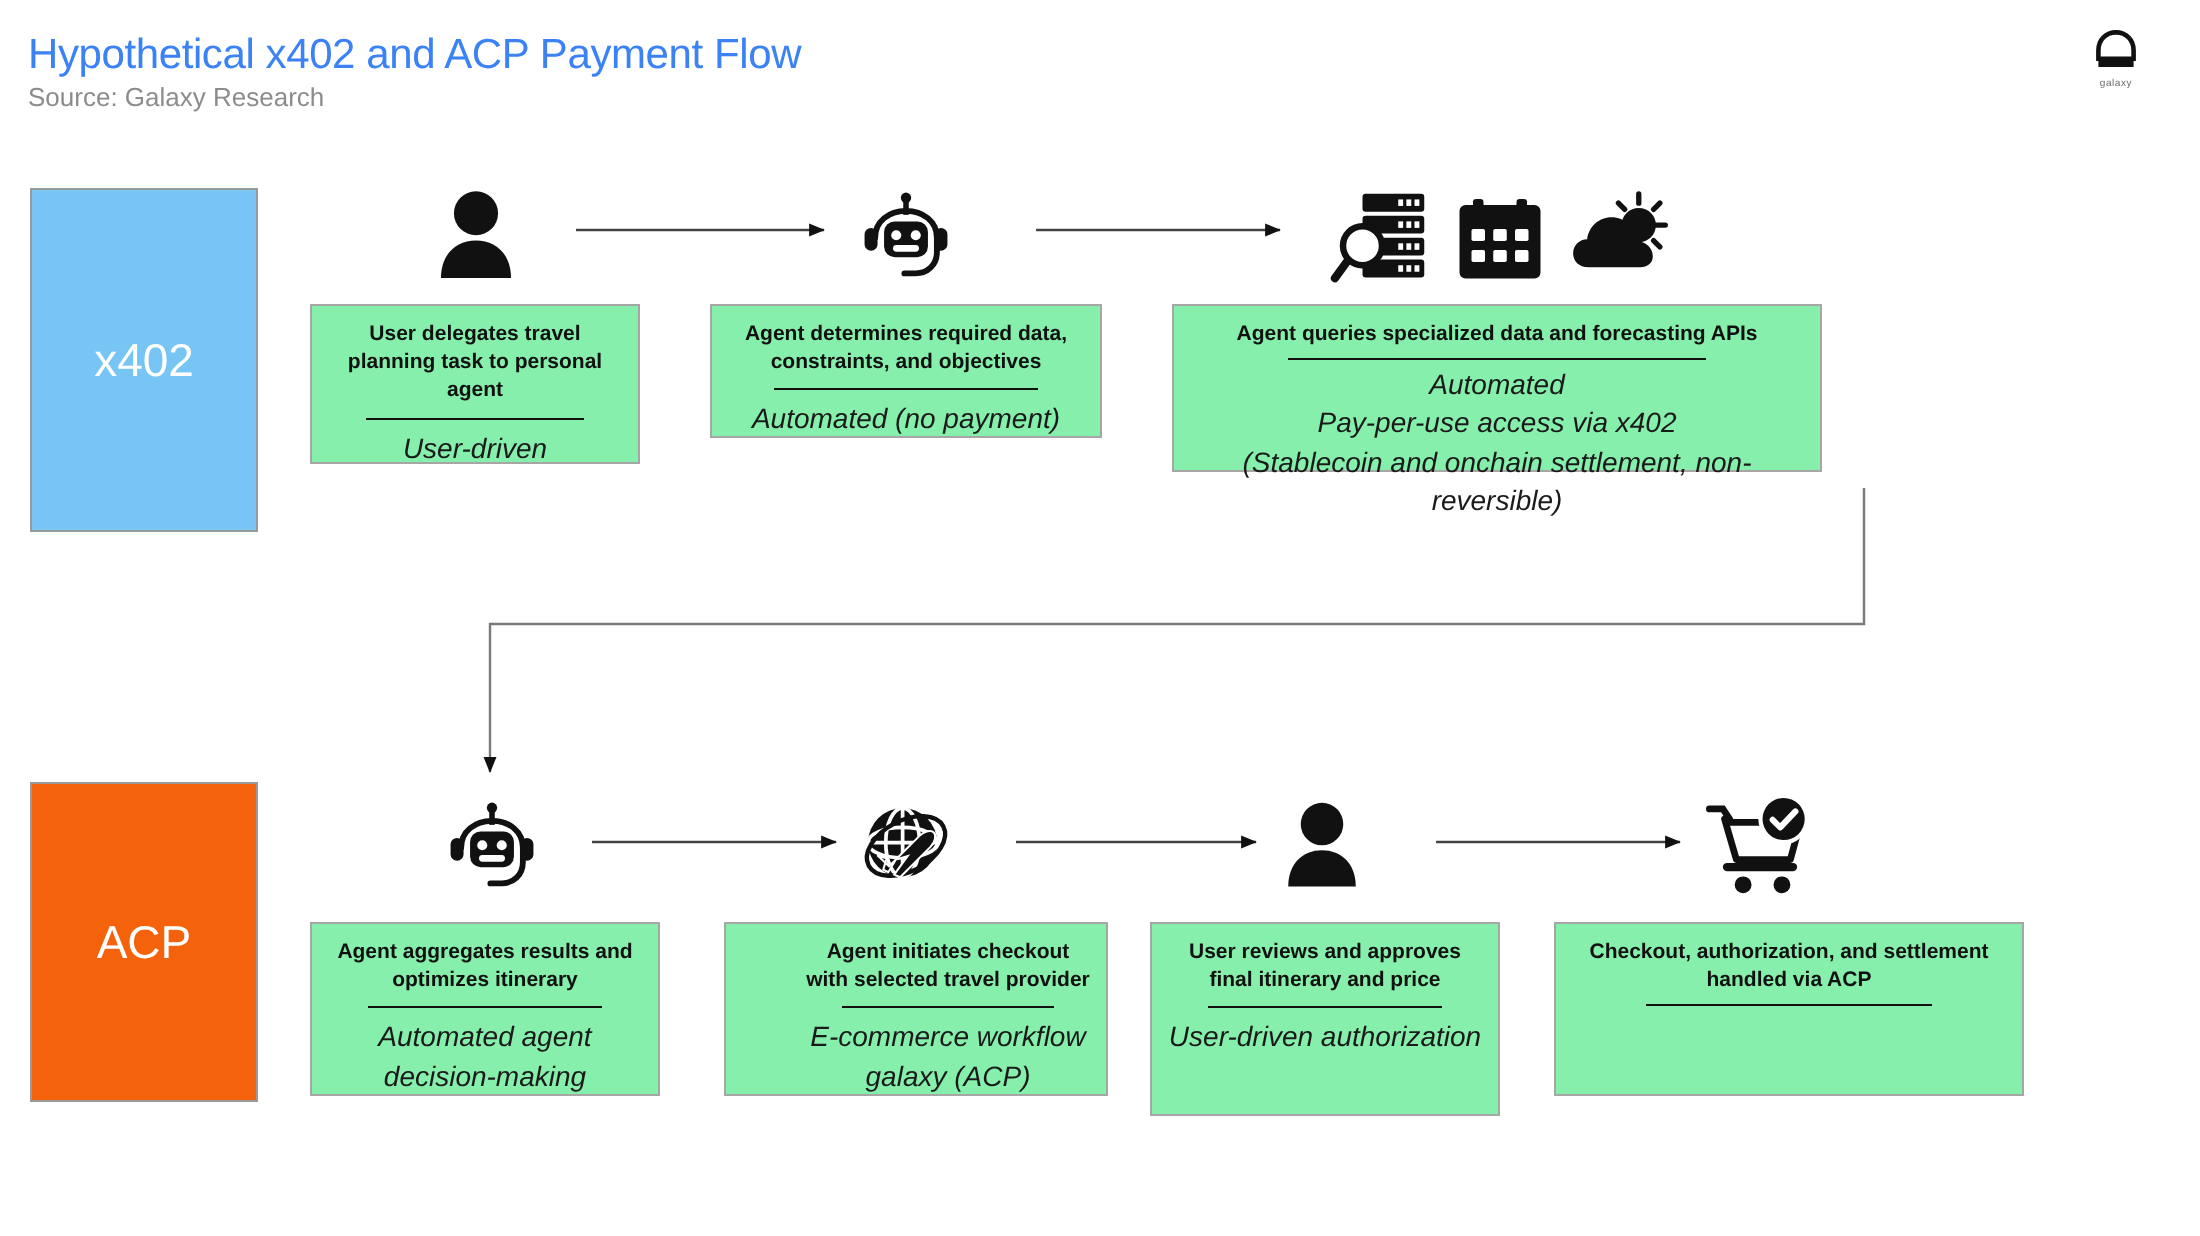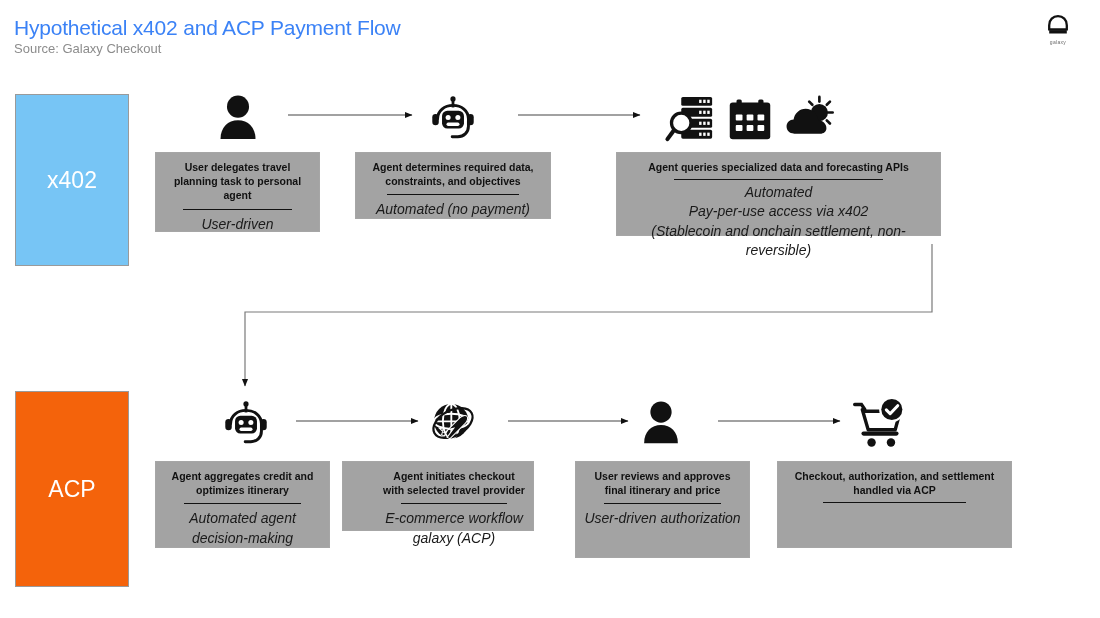--- a/index.html
+++ b/index.html
@@ -28,25 +28,25 @@
     font-size:5px;color:#6b6b6b;letter-spacing:0.3px;
   }
 
   
   .lane{
     position:absolute;display:flex;align-items:center;justify-content:center;
     border:1px solid #9a9a9a;box-sizing:border-box;
   }
   .lane span{color:#ffffff;font-size:23px;}
   .lane-x402{left:15px;top:94px;width:114px;height:172px;background:#77c5f5;}
-  .lane-acp{left:15px;top:391px;width:114px;height:196px;background:#f4630b;}
+  .lane-acp{left:15px;top:391px;width:114px;height:160px;background:#f4630b;}
 
   
   .box{
-    position:absolute;border:1px solid #a6a6a6;background:#a3a3a3;
+    position:absolute;border:1px solid #a6a6a6;background:#86efac;
     box-sizing:border-box;padding:7px 8px 6px;
     display:flex;flex-direction:column;align-items:center;
   }
   .box-head{
     font-size:10.5px;font-weight:bold;color:#111;text-align:center;
     line-height:1.35;
   }
   .box-rule{
     height:0;border-top:1.3px solid #111;margin:6px 0 5px;width:74%;
   }
@@ -60,21 +60,21 @@
 
   
   .icon{position:absolute;}
 </style>
 </head>
 <body>
 
 <div id="canvas">
 
   <div class="title">Hypothetical x402 and ACP Payment Flow</div>
-  <div class="subtitle">Source: Galaxy Checkout</div>
+  <div class="subtitle">Source: Galaxy Research</div>
 
   <div class="logo">
     <svg class="logo-mark" viewBox="0 0 24 24">
       <path d="M3.2 11.2 C3.2 5.8 7.0 2.2 12 2.2 C17.0 2.2 20.8 5.8 20.8 11.2 L20.8 15.4 L3.2 15.4 Z" fill="none" stroke="#111" stroke-width="2.3"></path>
       <rect x="3.2" y="16.1" width="17.6" height="3.4" fill="#111"></rect>
     </svg>
     <div class="logo-text">galaxy</div>
   </div>
 
   <div class="lane lane-x402">
@@ -173,21 +173,21 @@
     <div class="box-rule"></div>
     <div class="box-sub">User-driven</div>
   </div>
 
   <div class="box" style="left:355px;top:152px;width:196px;height:67px;">
     <div class="box-head">Agent determines required data, constraints, and objectives</div>
     <div class="box-rule"></div>
     <div class="box-sub">Automated (no payment)</div>
   </div>
 
-  <div class="box" style="left:616px;top:152px;width:325px;height:84px;">
+  <div class="box" style="left:586px;top:152px;width:325px;height:84px;">
     <div class="box-head">Agent queries specialized data and forecasting APIs</div>
     <div class="box-rule" style="margin:5px 0 3px;width:68%;"></div>
     <div class="box-sub">Automated</div>
     <div class="box-sub">Pay-per-use access via x402</div>
     <div class="box-sub">(Stablecoin and onchain settlement, non-reversible)</div>
   </div>
 
   <svg class="icon" style="left:220px;top:397px;width:52px;height:52px;" viewBox="0 0 64 64">
     <line x1="32" y1="10" x2="32" y2="19" stroke="#111" stroke-width="3.4"></line>
     <circle cx="32" cy="8.5" r="3.2" fill="#111"></circle>
@@ -223,26 +223,26 @@
     <path d="M11 16 L18 40 L50 40 L56 18 L13 18" fill="none" stroke="#111" stroke-width="4" stroke-linejoin="round" stroke-linecap="round"></path>
     <rect x="10" y="42" width="44" height="5" rx="2.5" fill="#111"></rect>
     <circle cx="22" cy="55" r="5" fill="#111"></circle>
     <circle cx="45" cy="55" r="5" fill="#111"></circle>
     <circle cx="46" cy="16" r="15" fill="#fff"></circle>
     <circle cx="46" cy="16" r="12.5" fill="#111"></circle>
     <path d="M39.5 16.5 L44 21 L53 11.5" fill="none" stroke="#fff" stroke-width="3.6" stroke-linecap="round" stroke-linejoin="round"></path>
   </svg>
 
   <div class="box" style="left:155px;top:461px;width:175px;height:87px;">
-    <div class="box-head">Agent aggregates credit and optimizes itinerary</div>
+    <div class="box-head">Agent aggregates results and optimizes itinerary</div>
     <div class="box-rule"></div>
     <div class="box-sub">Automated agent decision-making</div>
   </div>
 
-  <div class="box" style="left:342px;top:461px;width:192px;height:70px;padding-left:40px;">
+  <div class="box" style="left:362px;top:461px;width:192px;height:87px;padding-left:40px;">
     <div class="box-head">Agent initiates checkout with selected travel provider</div>
     <div class="box-rule"></div>
     <div class="box-sub">E-commerce workflow galaxy (ACP)</div>
   </div>
 
   <div class="box" style="left:575px;top:461px;width:175px;height:97px;">
     <div class="box-head">User reviews and approves final itinerary and price</div>
     <div class="box-rule"></div>
     <div class="box-sub">User-driven authorization</div>
   </div>

